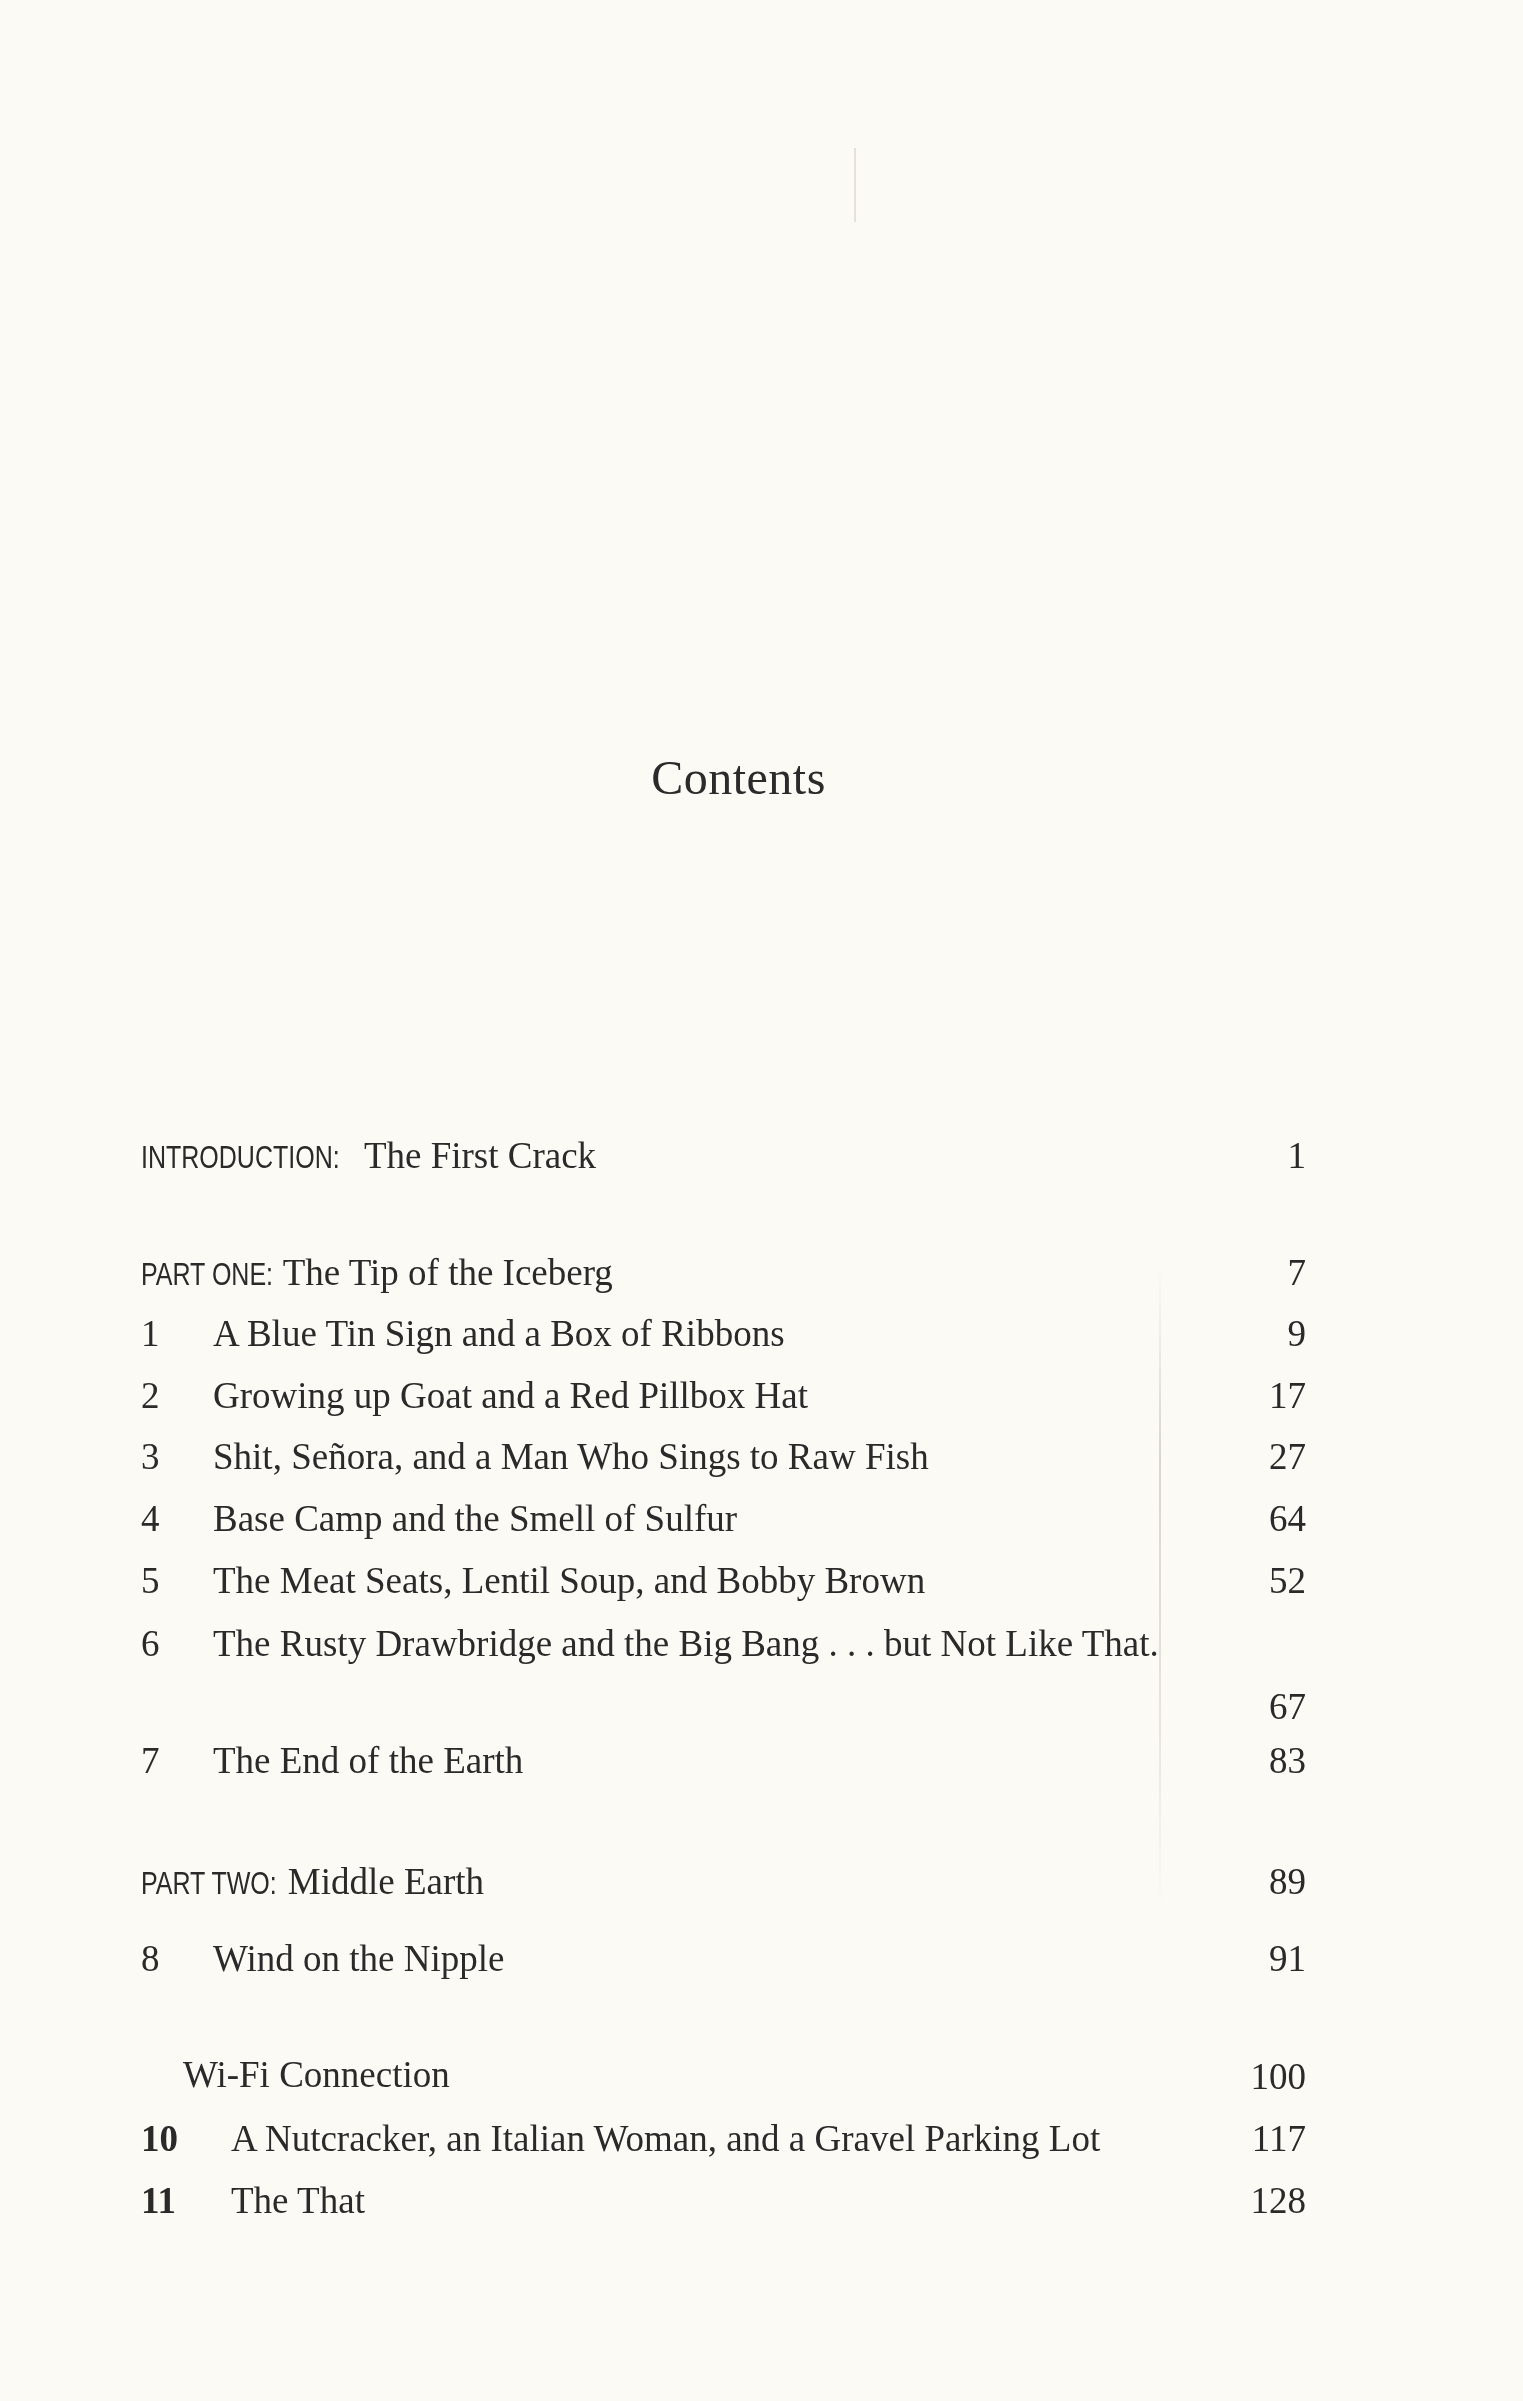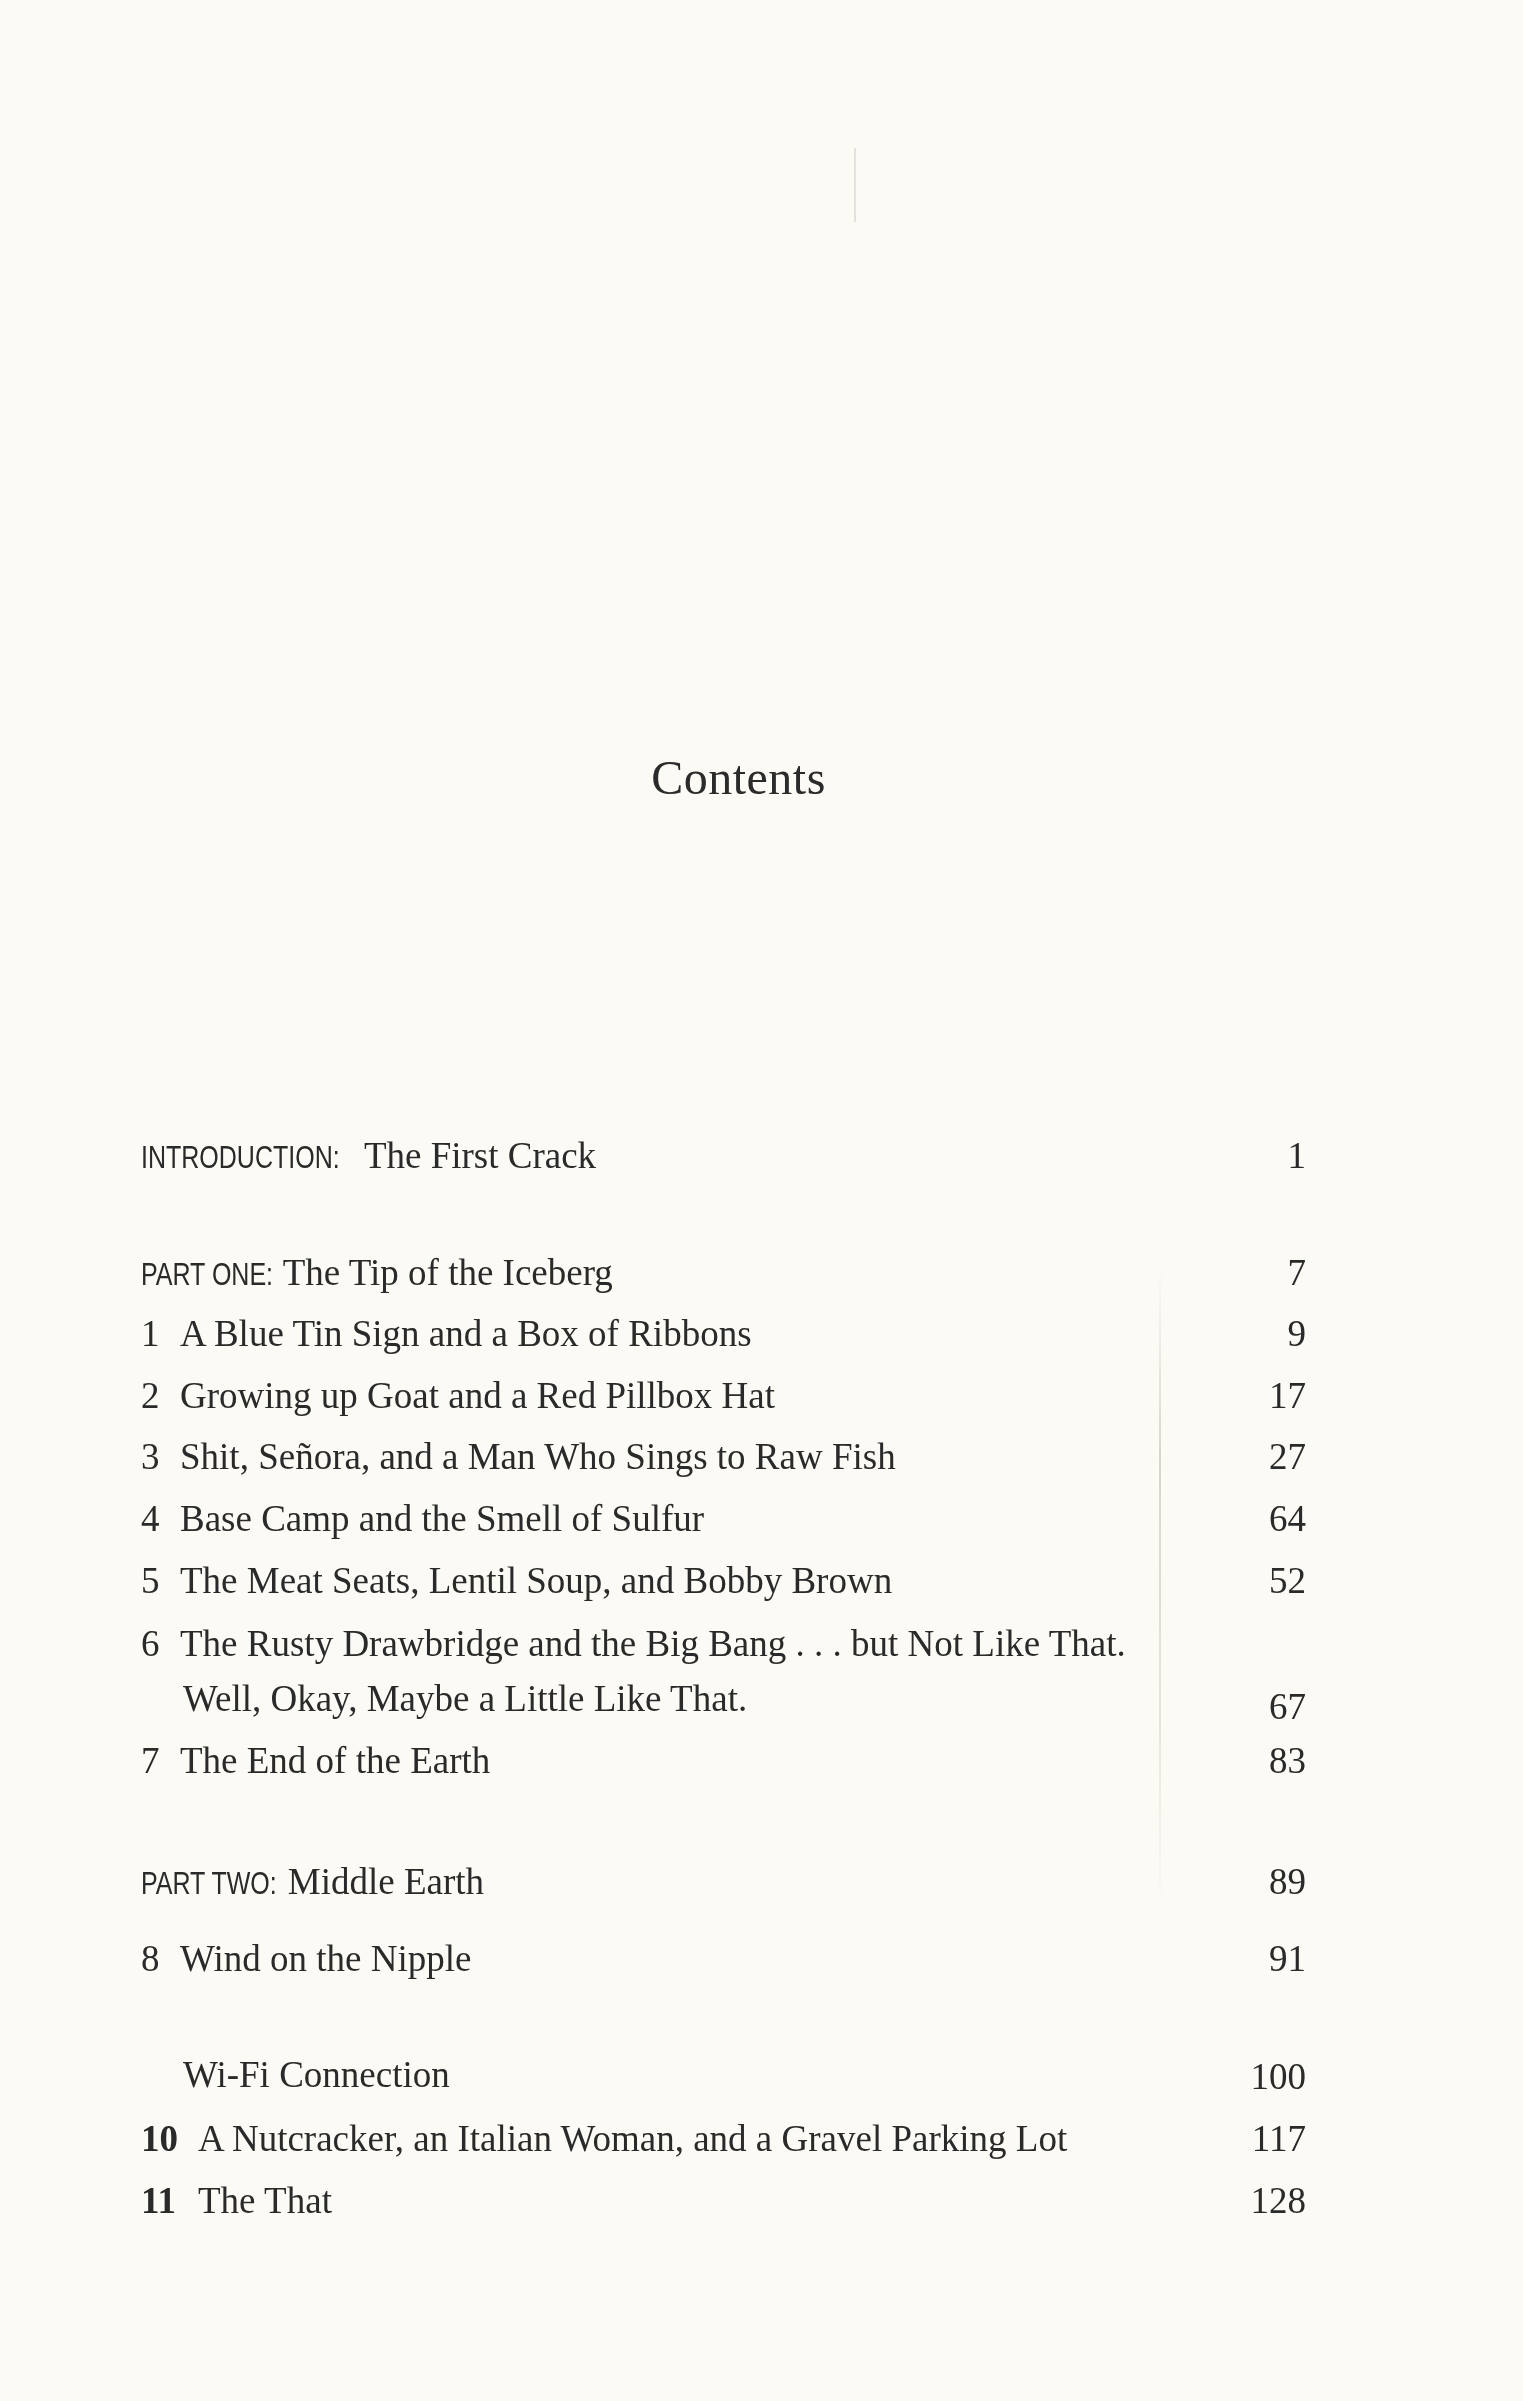--- a/index.html
+++ b/index.html
@@ -28,21 +28,21 @@
       font-family: "Liberation Sans", "DejaVu Sans", sans-serif;
       font-size: 30.5px;
       transform: scaleX(0.82);
       transform-origin: left center;
       display: inline-block;
       letter-spacing: 0px;
       margin-right: -28px;
     }
     .num { display: inline-block; width: 39px; }
     .num2 { display: inline-block; width: 57px; font-weight: bold; }
-    .chap-text { display: inline-block; }
+    .chap-text { display: inline-block; margin-left: 33px; }
     .cont { position: absolute; left: 42px; white-space: nowrap; }
     .crease1 { position: absolute; left: 854px; top: 148px; width: 1.8px; height: 74px; background: #e4e2da; }
     .crease2 { position: absolute; left: 1159px; top: 1265px; width: 1.8px; height: 646px; background: linear-gradient(#fbfaf4, #d8d6ce 30%, #e6e4dc 70%, #fbfaf4); }
   </style>
 </head>
 <body>
 
 <div class="crease1"></div>
 <div class="crease2"></div>
 
@@ -80,21 +80,20 @@
     <span class="page">64</span>
   </div>
 
   <div class="entry" style="top:1562px;">
     <span class="text"><span class="num">5</span><span class="chap-text">The Meat Seats, Lentil Soup, and Bobby Brown</span></span>
     <span class="page">52</span>
   </div>
 
   <div class="entry" style="top:1625px; height:96px;">
     <span class="text"><span class="num">6</span><span class="chap-text">The Rusty Drawbridge and the Big Bang . . . but Not Like That.</span></span>
-    <span class="cont" style="top:55px;">Well, Okay, Maybe a Little Like That.</span>
     <span class="page" style="top:55px;margin-top:8px;">67</span>
   </div>
 
   <div class="entry" style="top:1742px;">
     <span class="text"><span class="num">7</span><span class="chap-text">The End of the Earth</span></span>
     <span class="page">83</span>
   </div>
 
   <div class="entry" style="top:1863px;">
     <span class="text"><span class="label">PART TWO:</span> <span>Middle Earth</span></span>

